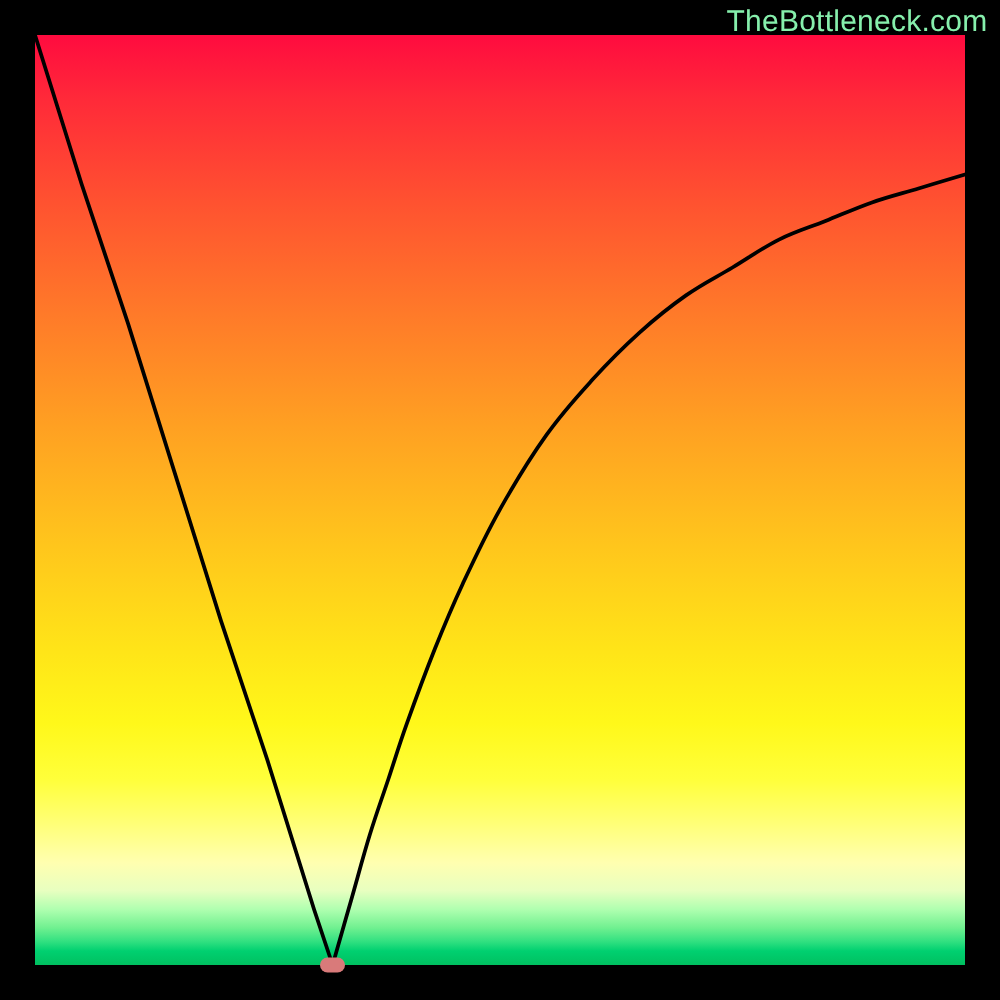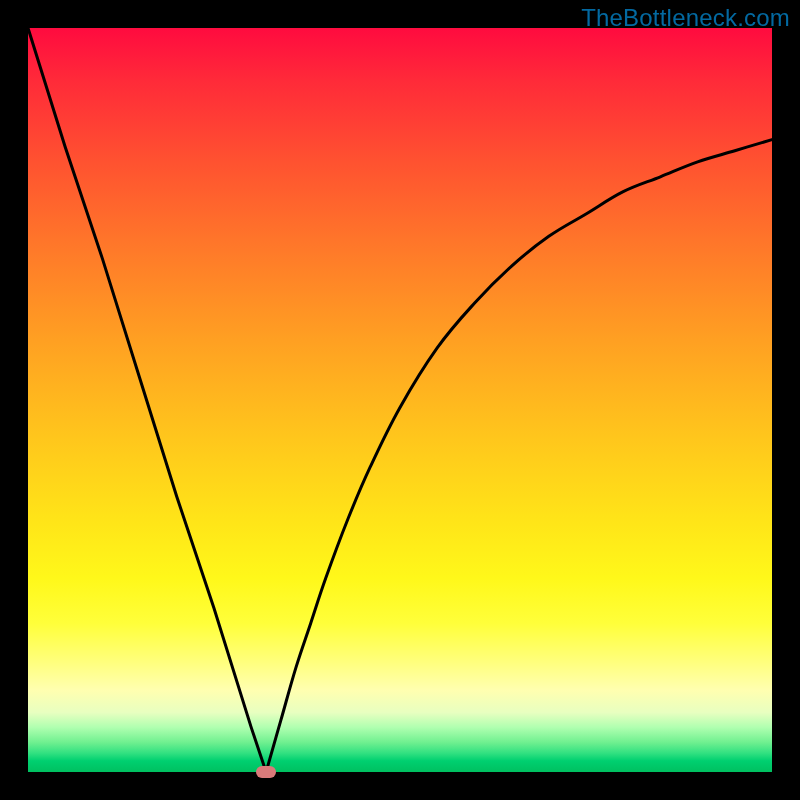--- a/index.html
+++ b/index.html
@@ -40,21 +40,21 @@
       #70f090 96%,
       #30e080 97.5%,
       #00d070 98.5%,
       #00c060 100%
     );
   }
   .watermark {
     position: absolute;
     top: 4px;
     right: 10px;
-    color: #0369a1;
+    color: #86efac;
     font-size: 24px;
     font-weight: 500;
     letter-spacing: 0.2px;
     user-select: none;
   }
   svg.curve {
     position: absolute;
     left: 0;
     top: 0;
     width: 744px;

